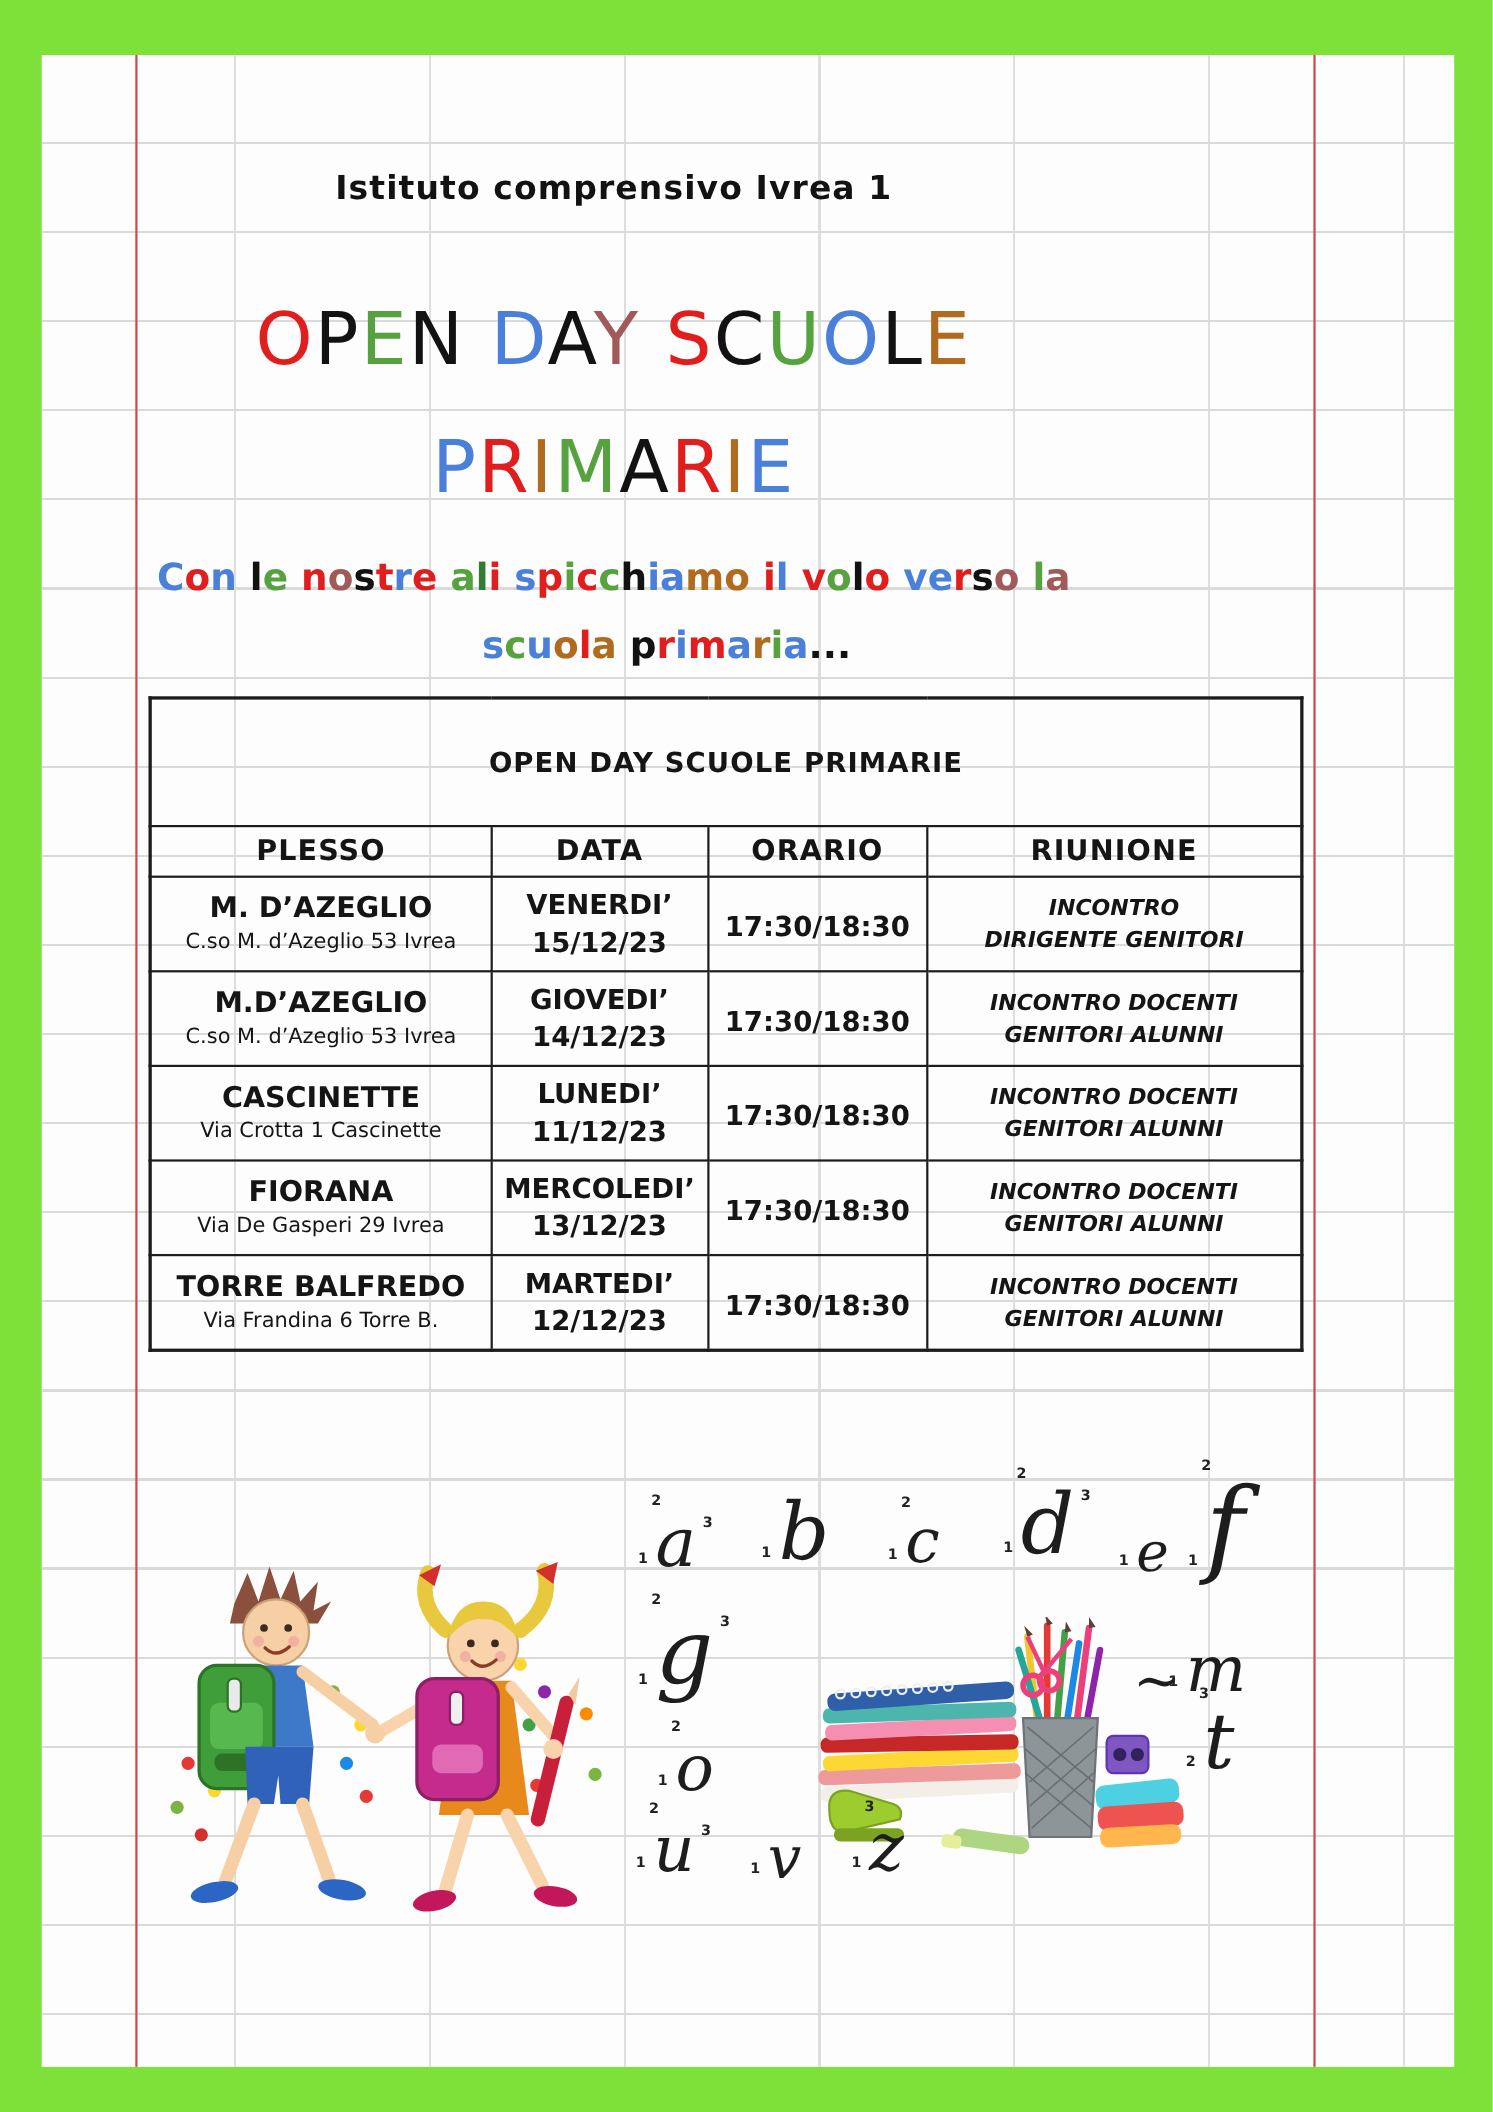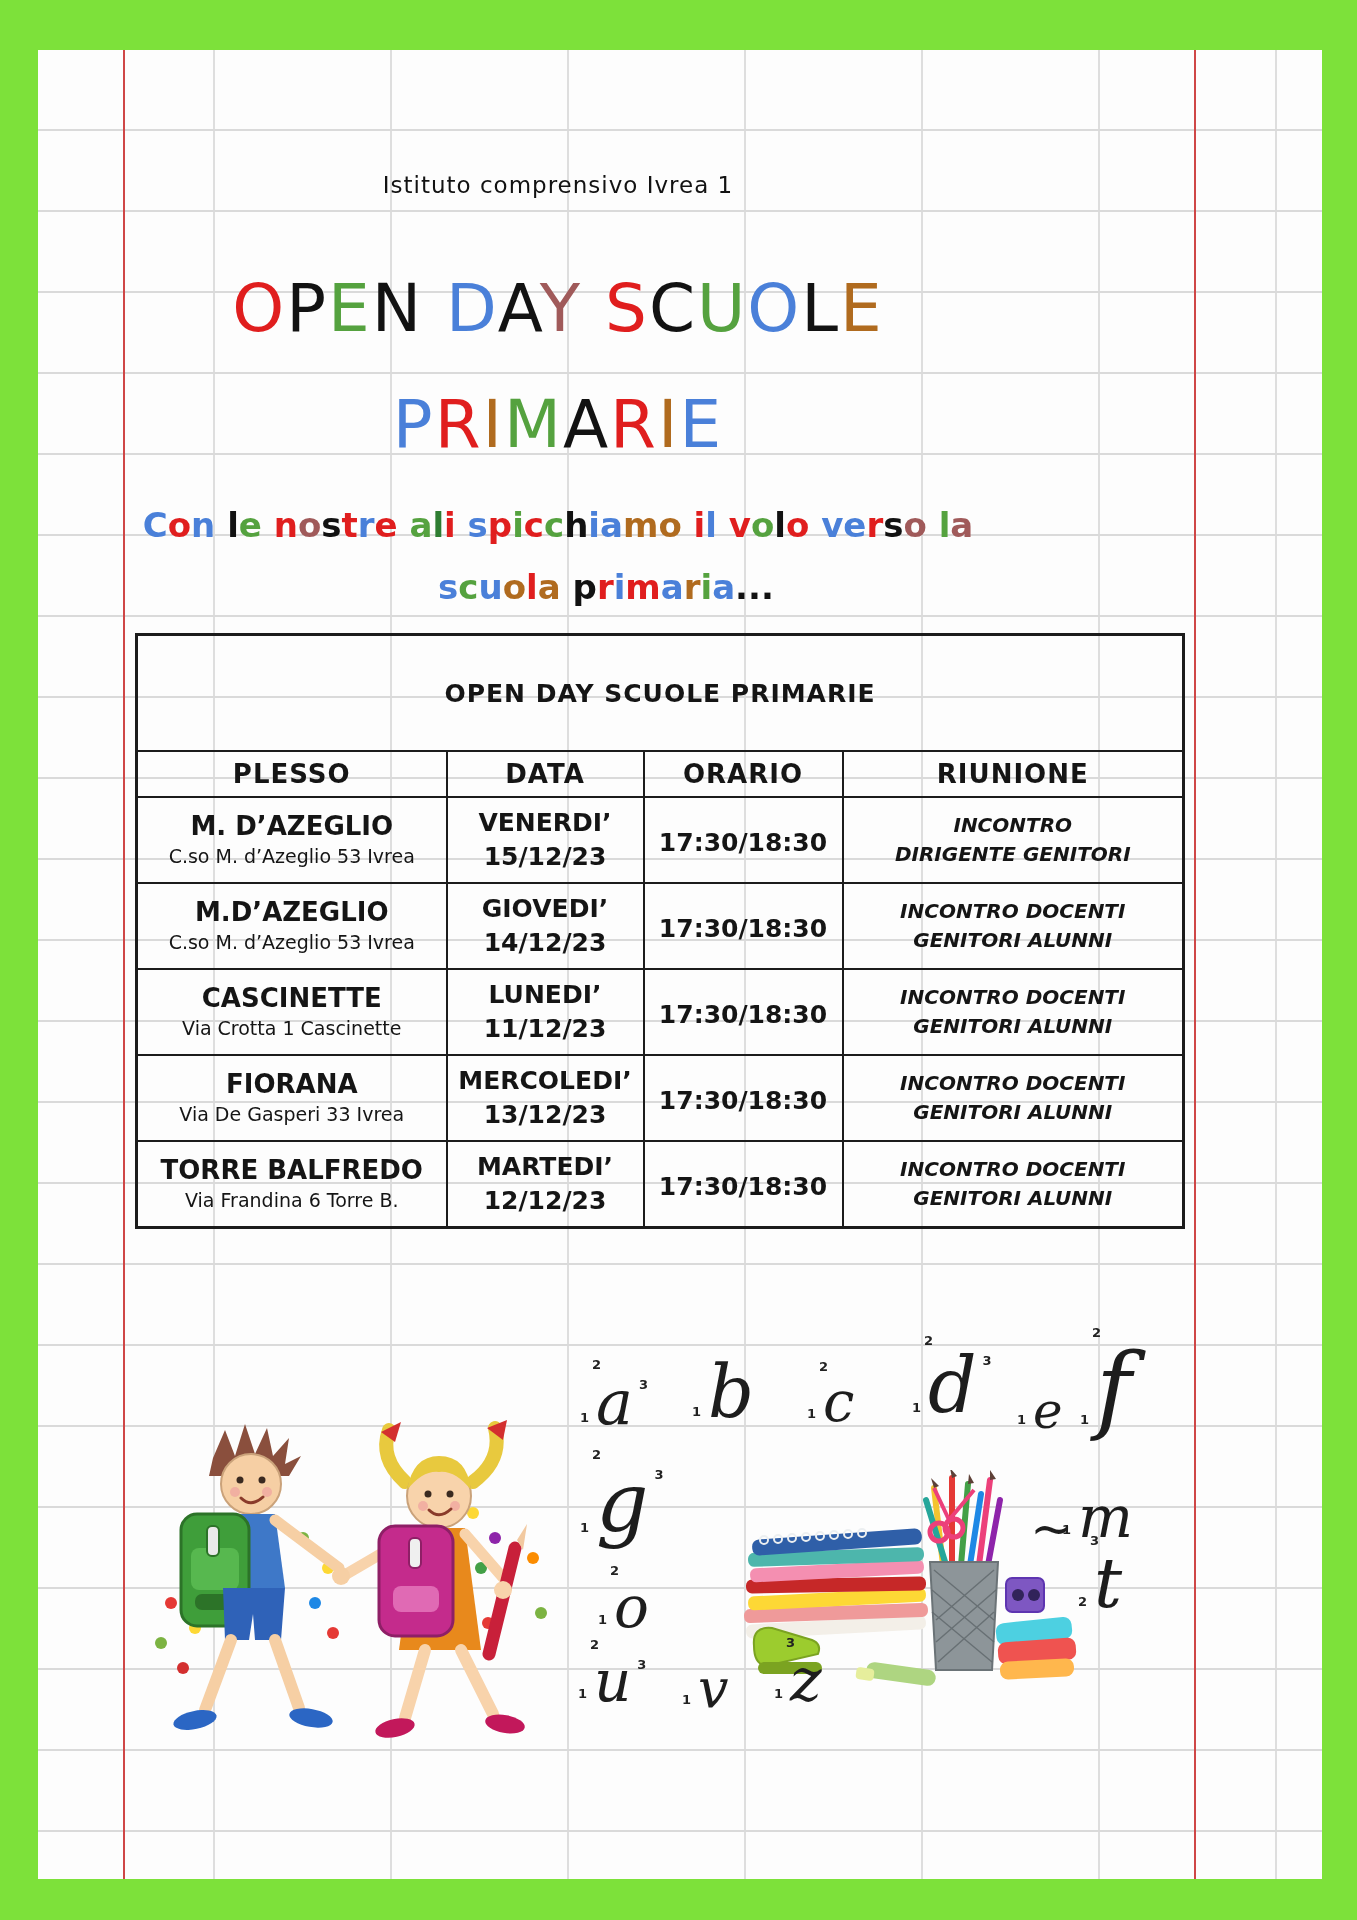--- a/index.html
+++ b/index.html
@@ -15,21 +15,21 @@
     background:
       repeating-linear-gradient(to bottom, transparent 0 79px, var(--grid,#dadada) 79px 81px),
       repeating-linear-gradient(to right, transparent 0 175px, var(--gridv,#dedede) 175px 177px),
       var(--paper,#fdfdfd);
   }
   .margin-line{position:absolute;top:0;bottom:0;width:2px;background:var(--margin-red,#cf4747);}
   .margin-line.left{left:85px;}
   .margin-line.right{left:1156px;}
 
   .center-block{position:absolute;left:0;width:1040px;text-align:center;color:#121212;}
-  .institute{top:122px;font-size:23px;font-weight:normal;letter-spacing:1px;}
+  .institute{top:104px;font-size:30px;font-weight:bold;letter-spacing:1px;}
   .big-title{font-size:66px;font-weight:normal;letter-spacing:2px;}
   .title1{top:220px;}
   .title2{top:336px;}
   .subtitle{font-size:34px;font-weight:bold;}
   .sub1{top:455px;}
   .sub2{top:517px;padding-left:48px;}
 
   table.openday{
     position:absolute;left:97px;top:583px;width:1047px;
     border-collapse:collapse;table-layout:fixed;
@@ -134,21 +134,21 @@
               <div class="orario-txt">17:30/18:30</div>
             </td>
             <td>
               <div class="riun-line">INCONTRO DOCENTI</div>
               <div class="riun-line">GENITORI ALUNNI</div>
             </td>
           </tr>
           <tr class="data-row">
             <td>
               <div class="plesso-name">FIORANA</div>
-              <div class="plesso-addr">Via De Gasperi 33 Ivrea</div>
+              <div class="plesso-addr">Via De Gasperi 29 Ivrea</div>
             </td>
             <td>
               <div class="day-txt">MERCOLEDI’</div>
               <div class="date-txt">13/12/23</div>
             </td>
             <td class="orario-cell">
               <div class="orario-txt">17:30/18:30</div>
             </td>
             <td>
               <div class="riun-line">INCONTRO DOCENTI</div>

